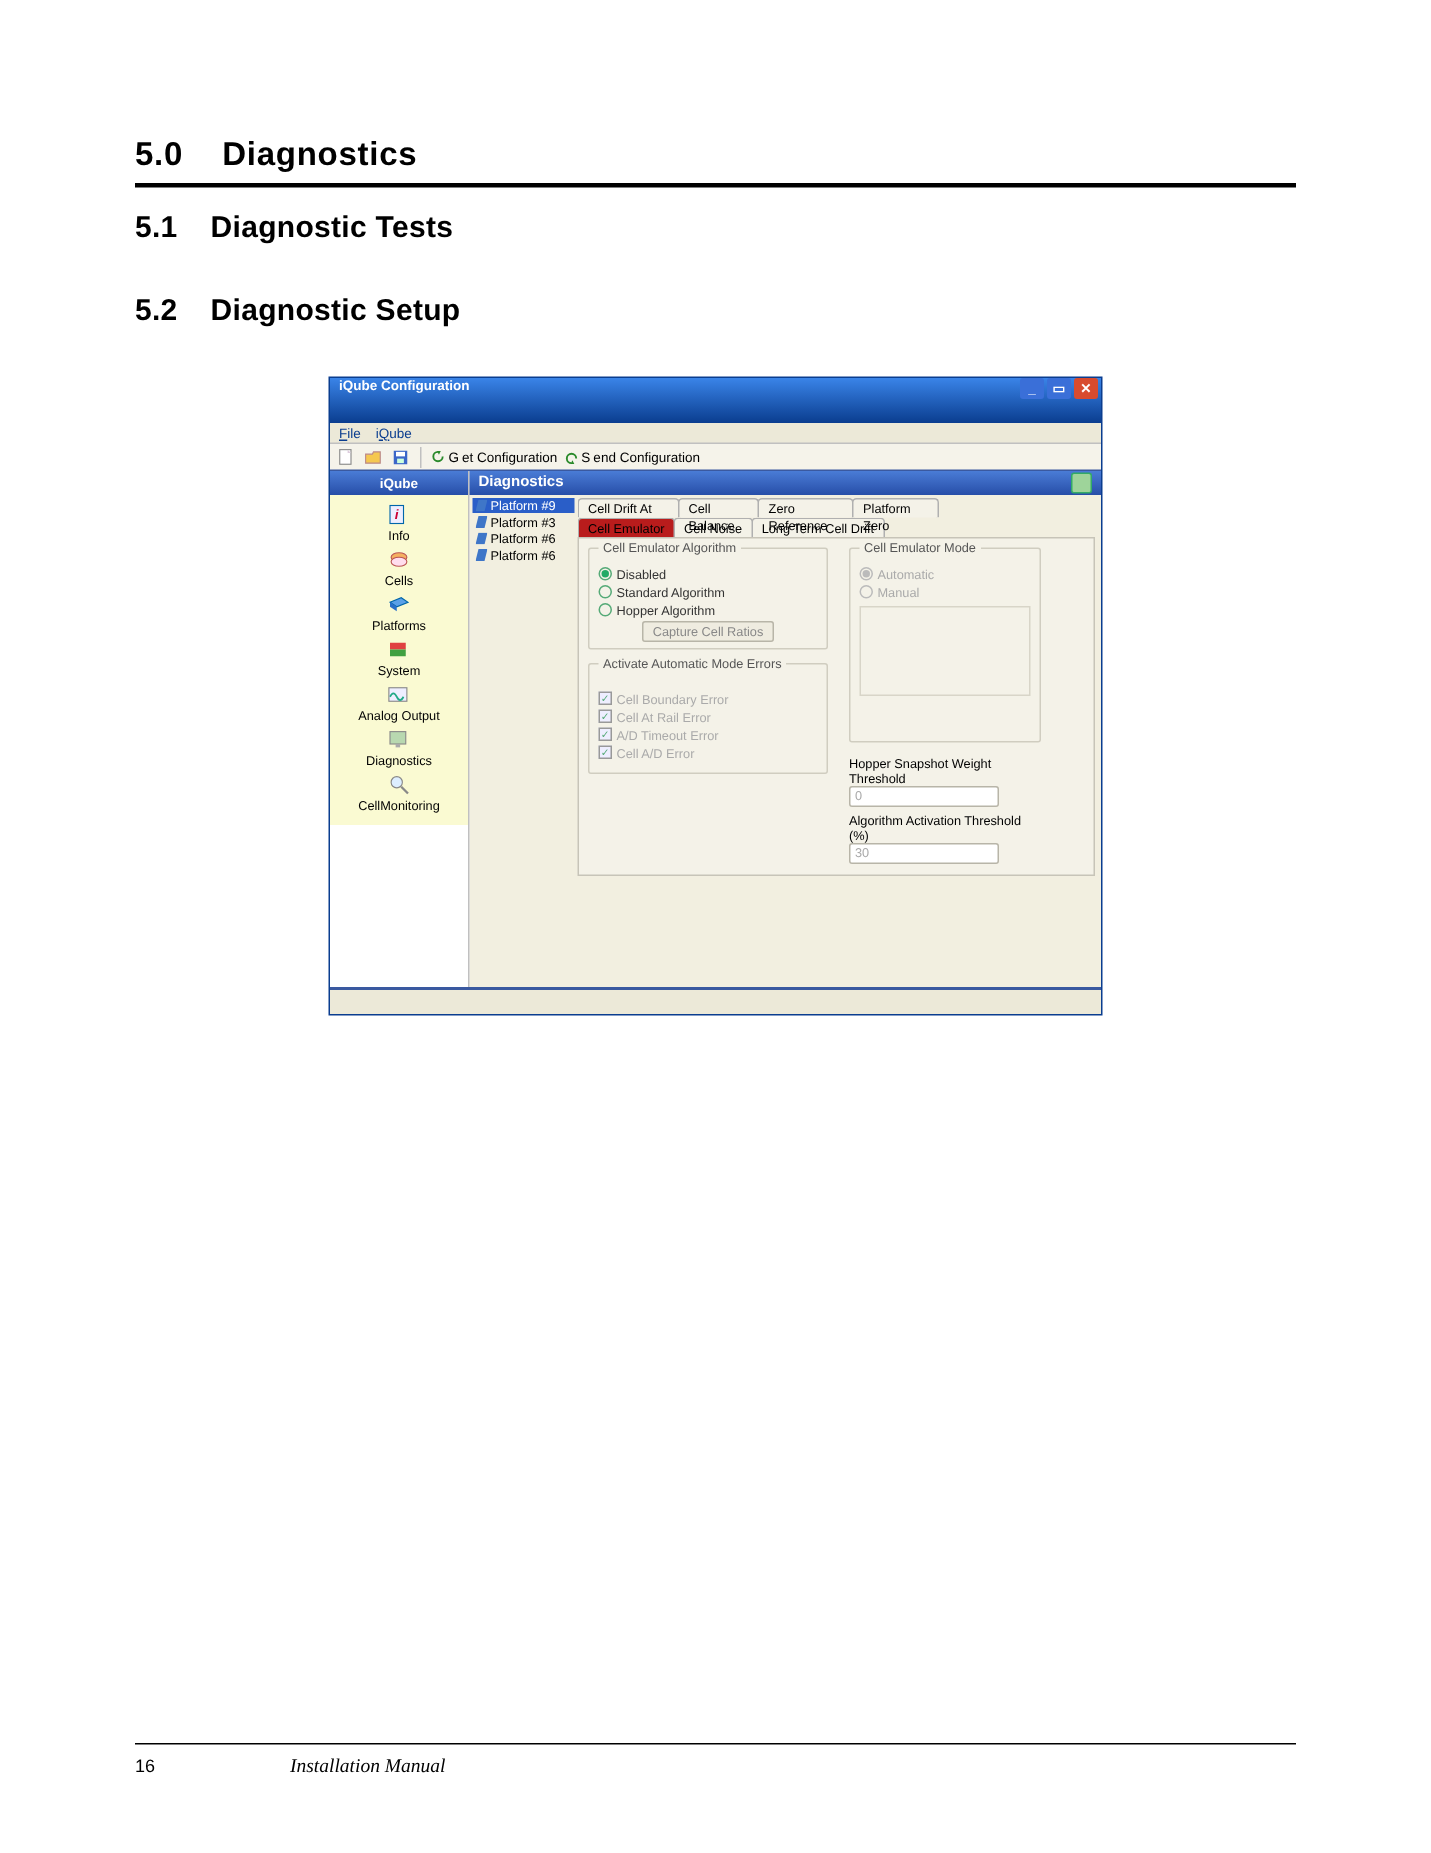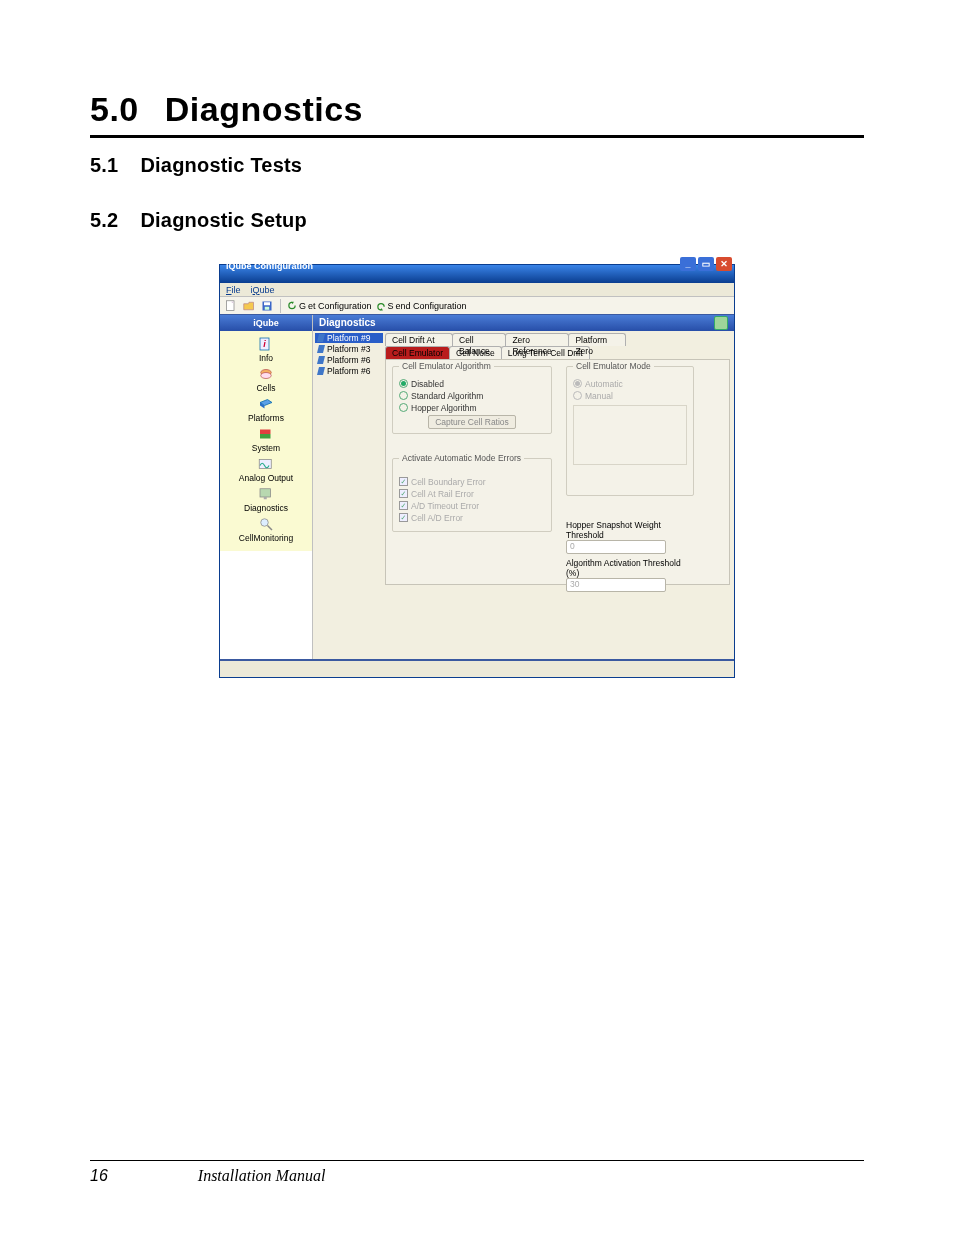--- a/index.html
+++ b/index.html
@@ -3,40 +3,40 @@
 <meta charset="utf-8">
 <style>
   * { box-sizing: border-box; }
   body { margin:0; padding:0; font-family: Arial, Helvetica, sans-serif; background:#fff; }
   .page {
     width: 954px; height:1235px; margin:0 auto; position:relative;
     padding: 72px 90px 45px 90px;
   }
   .h1 {
     font-family: "Arial Black", Arial, sans-serif;
-    font-weight:900; font-size:34px; letter-spacing:0.5px;
+    font-weight:900; font-size:22px; letter-spacing:0.5px;
     border-bottom:3px solid #000; padding-bottom:6px;
     margin: 18px 0 16px 0;
   }
   .h1 .num { margin-right:26px; }
   .h2 {
     font-family: "Arial Black", Arial, sans-serif;
     font-weight:900; font-size:20px; letter-spacing:0.2px;
     margin: 12px 0 32px 0;
   }
   .h2 .num { margin-right:22px; }
 
   
   .win {
     width:516px; margin:0 auto; border:1px solid #0a3d8f; background:#fff;
     font-family: Tahoma, Arial, sans-serif; font-size:9px; color:#000;
   }
   .titlebar {
-    height:18px; background:linear-gradient(to bottom,#3a84e8,#0a3d8f);
-    display:flex; align-items:flex-end; justify-content:space-between;
+    height:30px; background:linear-gradient(to bottom,#3a84e8,#0a3d8f);
+    display:flex; align-items:flex-start; justify-content:space-between;
     padding:0 2px 12px 6px; color:#fff; font-weight:bold;
   }
   .titlebar .caps { display:flex; gap:2px; }
   .cap { width:16px; height:14px; display:flex; align-items:center; justify-content:center;
          border-radius:2px; font-size:9px; color:#fff; }
   .cap.min { background:#3a6fd8; }
   .cap.max { background:#3a6fd8; }
   .cap.close { background:#d84b2e; }
   .menubar { background:#ece9d8; height:14px; display:flex; align-items:center; padding:0 6px; gap:10px;
              color:#0a3d8f; font-size:9px; border-bottom:1px solid #c0c0c0; }
@@ -75,41 +75,41 @@
 
   .main { flex:1; padding:2px 4px 4px 0; }
   .tabs { display:flex; flex-wrap:wrap; width:240px; font-size:8.5px; }
   .tab { border:1px solid #b0b0b0; border-bottom:none; background:#f4f2e8; padding:1px 6px;
          border-radius:3px 3px 0 0; margin-right:-1px; height:13px; line-height:11px; }
   .tab.front { background:#b91c1c; position:relative; z-index:2; }
   .tabrow { display:flex; }
   .panel { border:1px solid #c7c4b8; background:#f4f2e8; width:345px; height:226px; padding:6px 6px 4px 6px;
            font-size:8.5px; position:relative; }
   .cols { display:flex; gap:14px; }
-  .group { border:1px solid #d0cdc0; border-radius:2px; padding:10px 6px 6px 6px; position:relative; margin-bottom:24px; }
+  .group { border:1px solid #d0cdc0; border-radius:2px; padding:10px 6px 6px 6px; position:relative; margin-bottom:9px; }
   .group > .legend { position:absolute; top:-6px; left:6px; background:#f4f2e8; padding:0 3px; color:#555; }
   .radio,.check { display:flex; align-items:flex-start; gap:3px; margin:2px 0; color:#333; }
   .r { width:9px;height:9px;border:1px solid #5a7; border-radius:50%; display:flex;align-items:center;justify-content:center;}
   .r.sel::after { content:""; width:5px;height:5px;background:#2a6; border-radius:50%; }
   .r.dis { border-color:#bbb; }
   .r.dis.sel::after { background:#bbb; }
   .c { width:9px;height:9px;border:1px solid #999; background:#eef; display:flex;align-items:center;justify-content:center; font-size:7px; color:#5a7;}
   .c.sel::after { content:"✓"; }
   .dis { color:#aaa; }
   .btn { border:1px solid #b8b5a8; background:#efece0; border-radius:2px; padding:1px 6px; color:#888; }
   .field { border:1px solid #b8b5a8; background:#fff; color:#aaa; height:14px; padding:0 3px; width:100px; border-radius:2px; }
 
   .statusbar { height:18px; background:#ece9d8; border-top:2px solid #3a59a0; }
 
   .footer {
     position:absolute; bottom:50px; left:90px; right:90px;
     border-top:1px solid #000; padding-top:6px; font-size:12px; display:flex; align-items:center; gap:90px;
   }
-  .footer .pn { font-size:16px;font-style:italic; }
-  .footer .doc { font-style:italic; font-family: "Times New Roman", serif; font-size:16px; }
+  .footer .pn { font-size:12px; }
+  .footer .doc { font-style:italic; font-family: "Times New Roman", serif; font-size:13px; }
 </style>
 </head>
 <body>
 
 <div class="page">
 
   <div class="h1">
     <span class="num">5.0</span><span>Diagnostics</span>
   </div>
 

